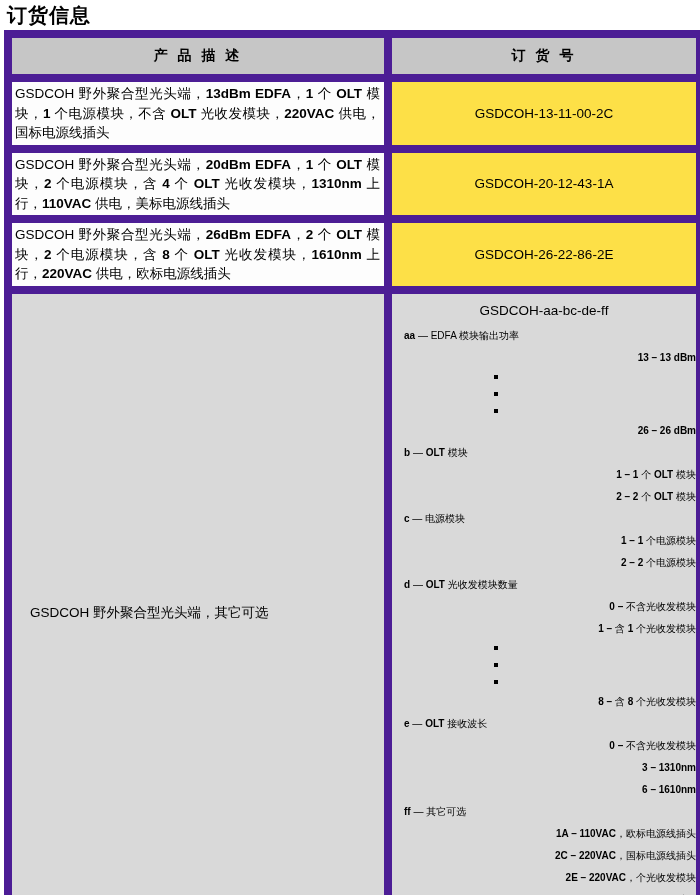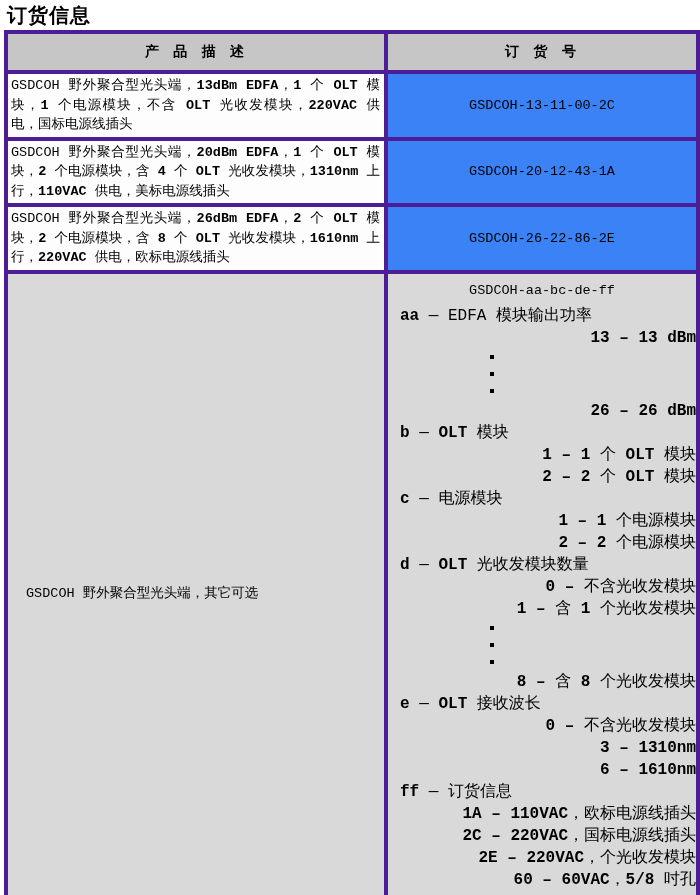--- a/index.html
+++ b/index.html
@@ -8,39 +8,39 @@
     font-family:"Liberation Sans","DejaVu Sans",sans-serif;
     overflow:hidden;
   }
   .page{padding:3px 0 0 4px;width:696px;}
   .doc-title{
     font-weight:bold;font-size:20px;letter-spacing:1px;
     margin:2px 0 5px 3px;line-height:20px;
   }
   table.order-table{border-collapse:collapse;table-layout:fixed;width:692px;}
   col.c1{width:380px;} col.c2{width:312px;}
-  th,td{border:4px solid #4c1d95;font-family:Liberation Mono, monospace;}
+  th,td{border:8px solid #4c1d95;}
   th.hdr{
     background:#c6c6c6;height:34px;font-size:14px;font-weight:bold;
     letter-spacing:3px;text-align:center;vertical-align:middle;
   }
   td.desc{
     background:#fdfdfd;font-size:13.5px;line-height:19.5px;
     padding:2px 4px 2px 3px;text-align:justify;vertical-align:middle;margin-left:21px;
   }
   td.code{
-    background:#3b82f6;font-size:13.5px;text-align:center;vertical-align:middle;
+    background:#fde047;font-size:13.5px;text-align:center;vertical-align:middle;
   }
   tr.variant td{background:#d9d9d9;}
   td.variant-desc{
     vertical-align:middle;font-size:13.5px;padding:2px 4px 2px 18px;text-align:left;margin-left:21px;
   }
   td.legend-cell{vertical-align:top;padding:0 0 22px 0;}
   .legend-title{text-align:center;font-size:13.5px;padding:7px 0 4px 0;line-height:20px;}
-  .lg-line{font-size:16px;}
+  .lg-line{font-size:10px;}
   .lg-line.key{padding-left:12px;line-height:22px;}
   .lg-line.option{padding-left:70px;line-height:22px;text-align:right;}
   .lg-line.dot{padding-left:102px;height:17px;display:flex;align-items:center;}
   .sq{width:4px;height:4px;background:#000;display:inline-block;}
   .b{font-weight:bold;}
 </style>
 </head>
 <body>
 
 <div class="page">
@@ -105,21 +105,21 @@
                 <span class="sq"></span>
               </div>
               <div class="lg-line dot">
                 <span class="sq"></span>
               </div>
               <div class="lg-line option"><span class="b">8 –</span><span> 含 </span><span class="b">8</span><span> 个光收发模块</span></div>
               <div class="lg-line key"><span class="b">e</span><span> — </span><span class="b">OLT</span><span> 接收波长</span></div>
               <div class="lg-line option"><span class="b">0 –</span><span> 不含光收发模块</span></div>
               <div class="lg-line option"><span class="b">3 – 1310nm</span></div>
               <div class="lg-line option"><span class="b">6 – 1610nm</span></div>
-              <div class="lg-line key"><span class="b">ff</span><span> — 订货信息</span></div>
+              <div class="lg-line key"><span class="b">ff</span><span> — 其它可选</span></div>
               <div class="lg-line option"><span class="b">1A – 110VAC</span><span>，欧标电源线插头</span></div>
               <div class="lg-line option"><span class="b">2C – 220VAC</span><span>，国标电源线插头</span></div>
               <div class="lg-line option"><span class="b">2E – 220VAC</span><span>，个光收发模块</span></div>
               <div class="lg-line option"><span class="b">60 – 60VAC</span><span>，</span><span class="b">5/8</span><span> 吋孔</span></div>
             </div>
         </td>
       </tr>
     </tbody>
   </table>
 </div>

